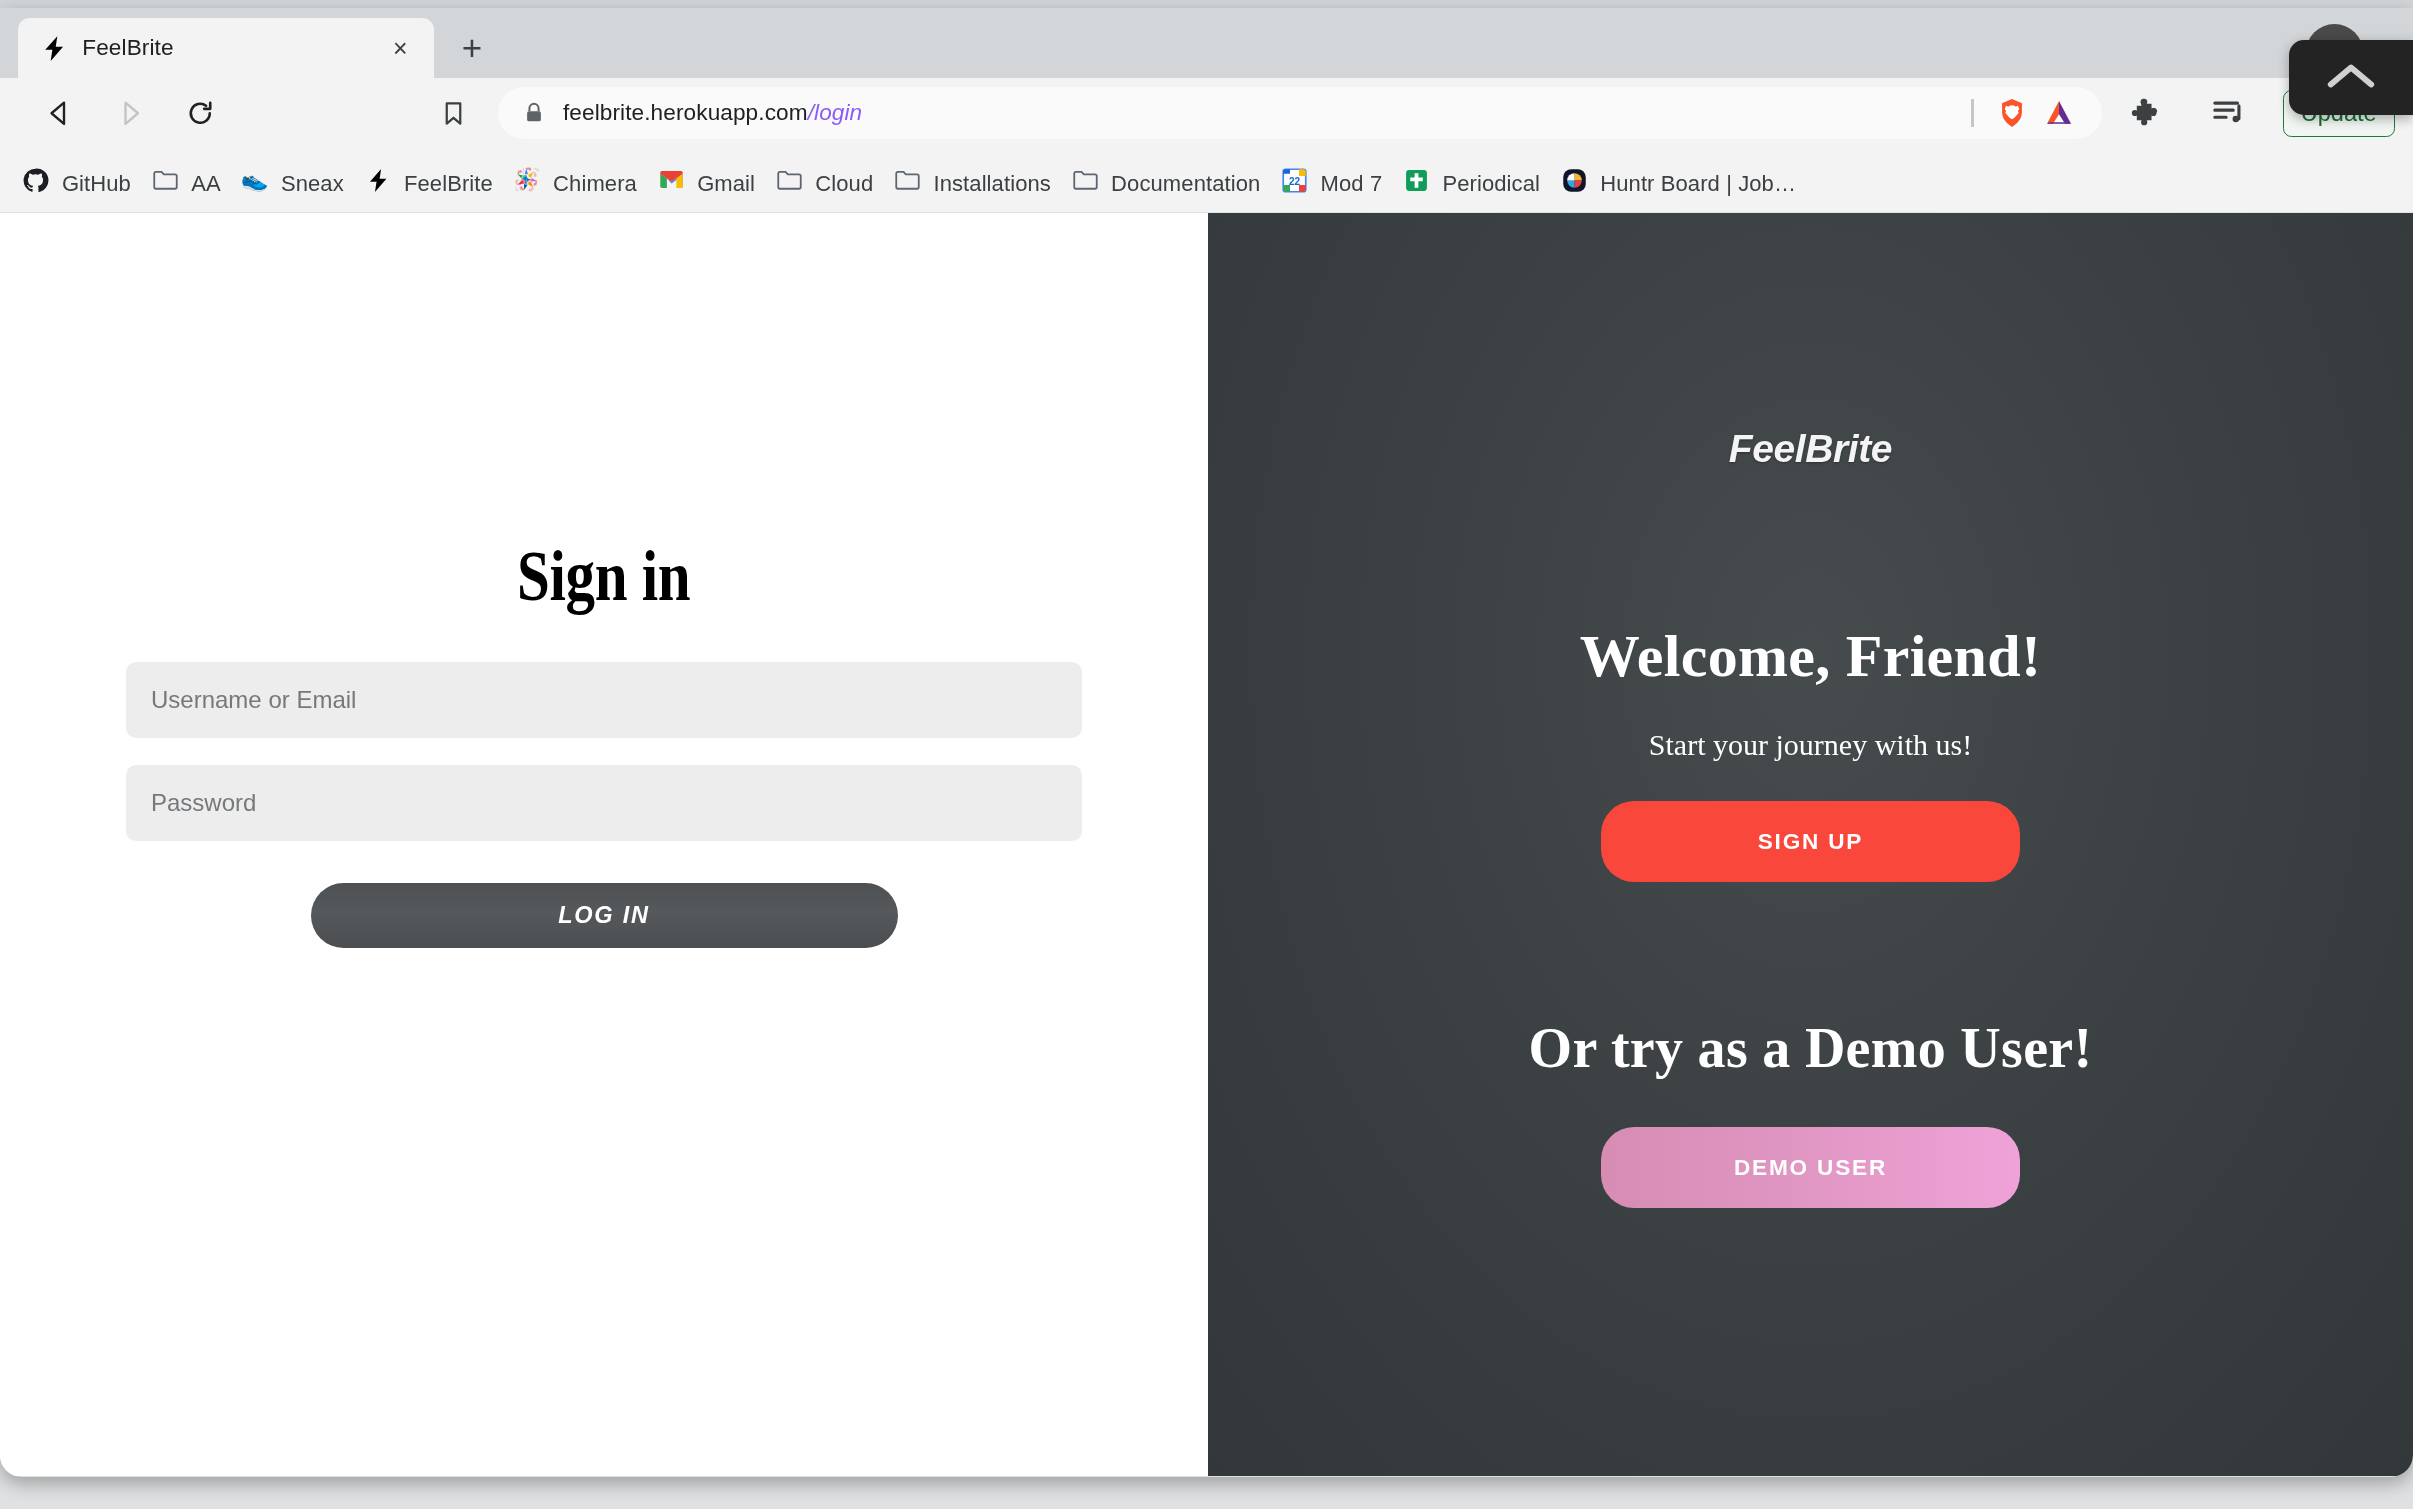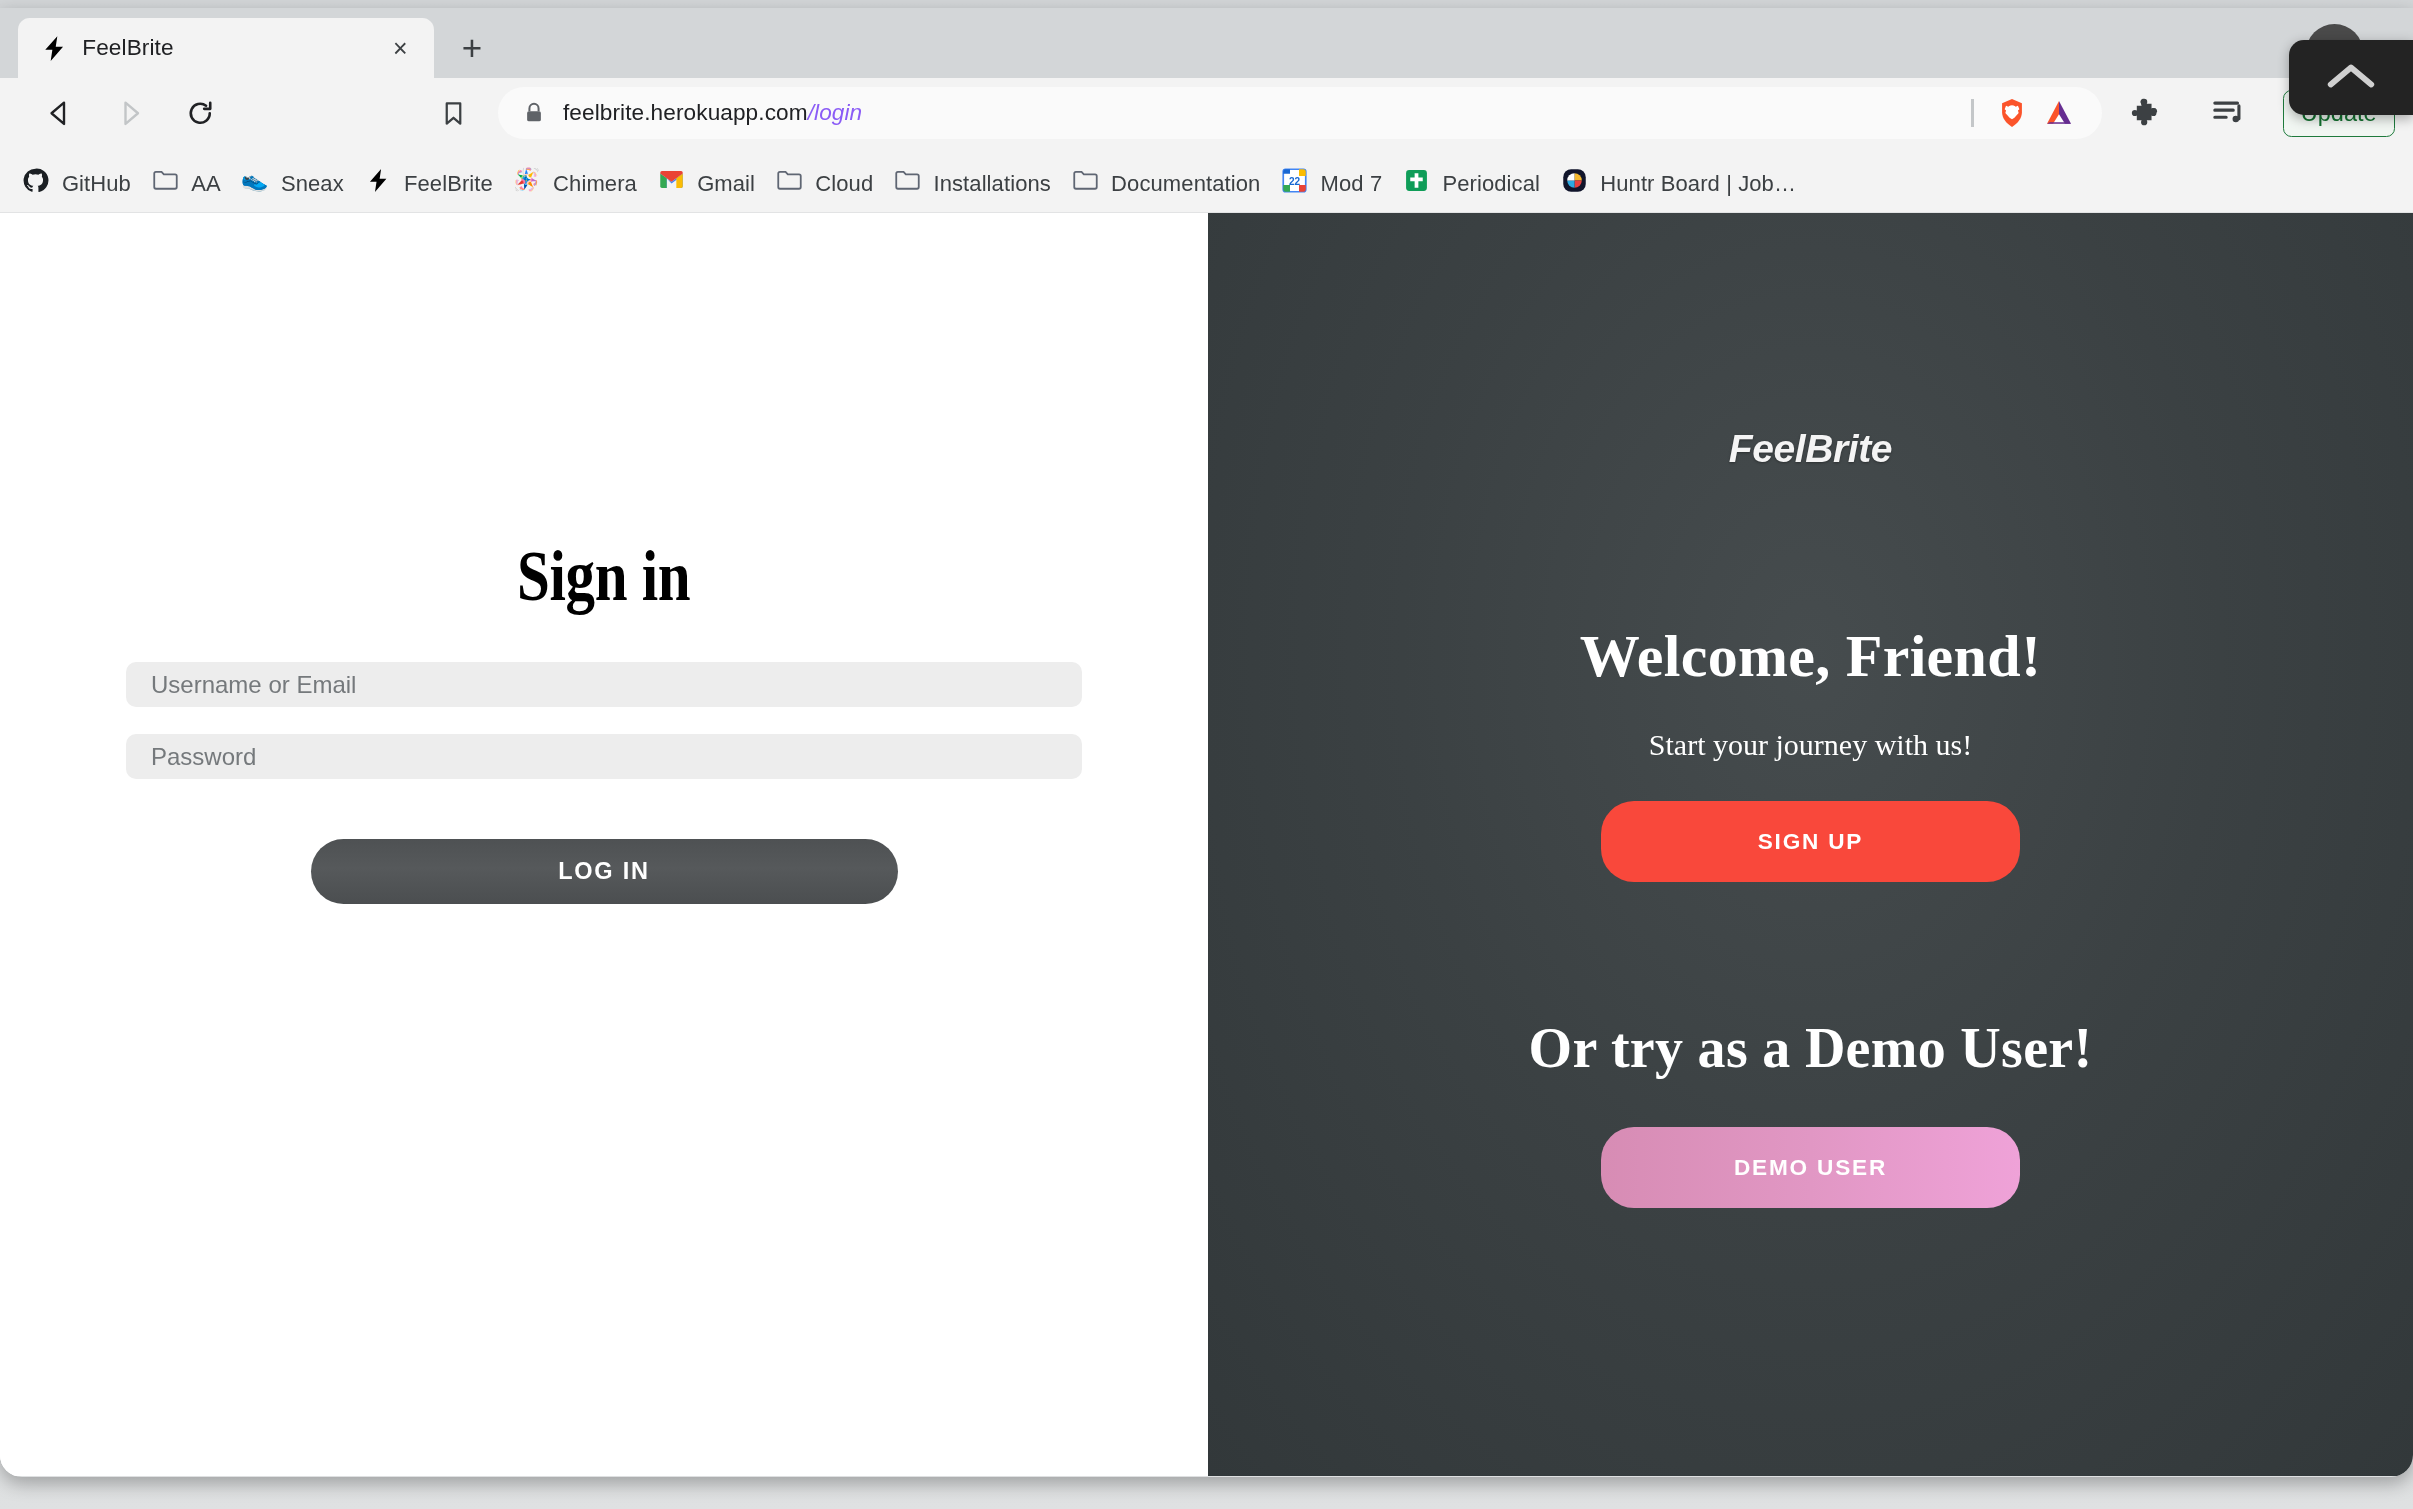--- a/index.html
+++ b/index.html
@@ -153,43 +153,44 @@
     font-family: "Liberation Serif", serif;
     font-weight: bold;
     font-size: 72px;
     color: #000;
     letter-spacing: -0.4px;
     transform: scaleX(.82);
     margin-bottom: 44px;
   }
   .form { width: 956px; display: flex; flex-direction: column; align-items: center; }
   .field {
-    width: 956px; height: 45px;
+    width: 956px; height: 76px;
     background: #ededed;
     border: none;
     border-radius: 10px;
     padding: 0 25px;
     font-size: 24px;
     color: #6c7074;
     font-family: "Liberation Sans", sans-serif;
     margin-bottom: 27px;
     outline: none;
   }
   .field::placeholder { color: #75797c; }
   .login-btn {
     width: 587px; height: 65px;
     border: none;
     border-radius: 33px;
     background: linear-gradient(180deg,#4e5153 0%,#56595b 45%,#4b4e50 100%);
     color: #fff;
     font-size: 23.5px;
     font-weight: bold;
     letter-spacing: 1.8px;
-    margin-top: 33px;
+    margin-top: 15px;
     font-family: "Liberation Sans", sans-serif;
+    font-style: italic;
   }
 
   .pane-right {
     flex: 1;
     background: radial-gradient(ellipse at 50% 35%, #464c4e 0%, #3b4143 48%, #32383a 100%);
     display: flex; flex-direction: column; align-items: center;
     padding-top: 214px;
     color: #fff;
     position: relative;
   }

